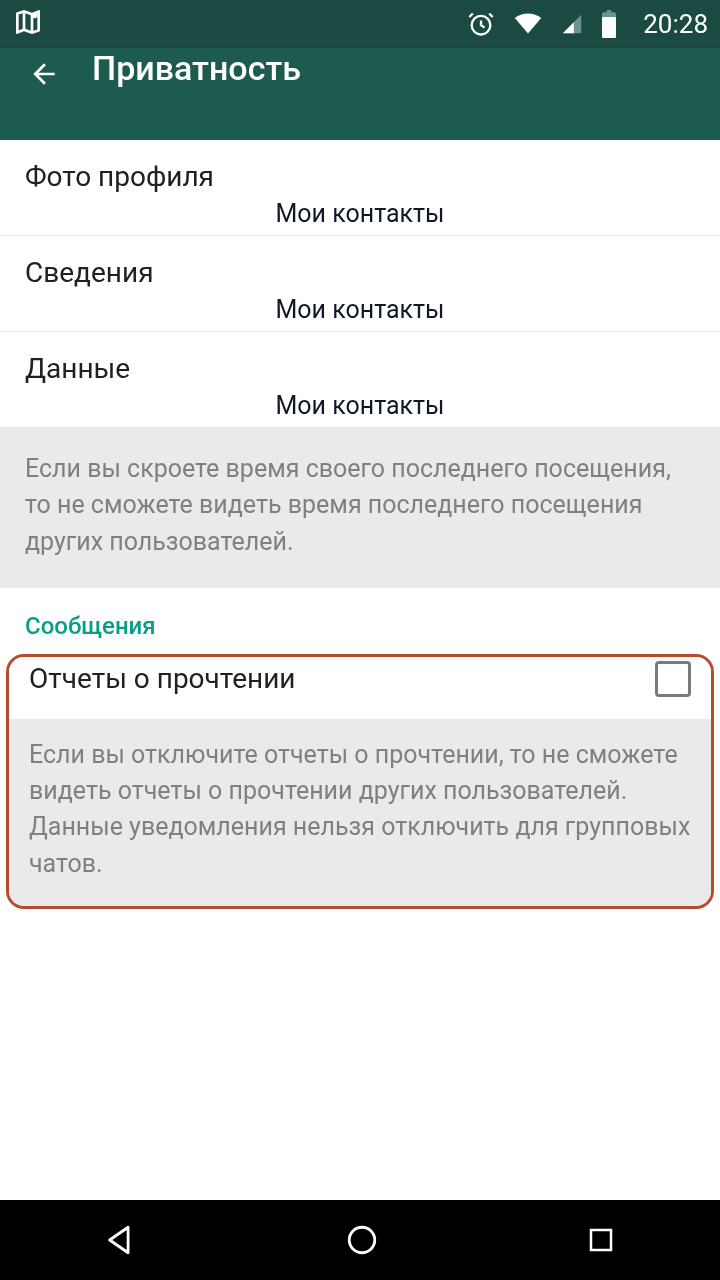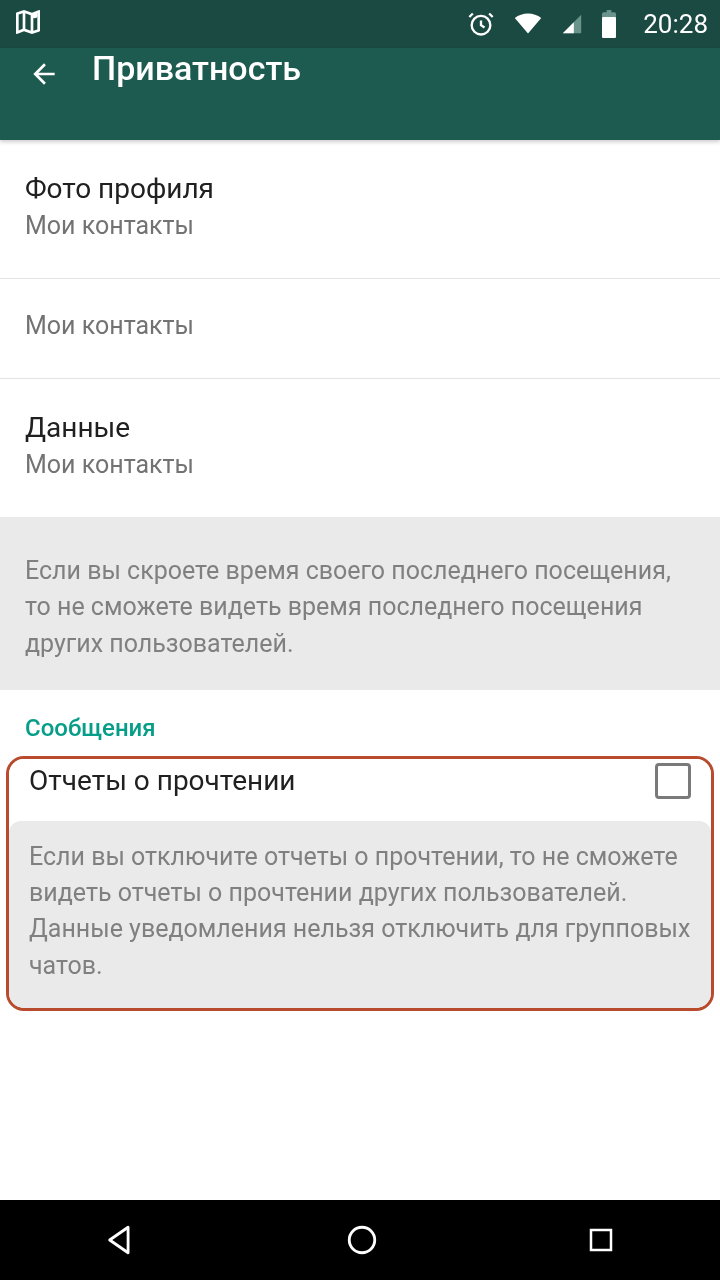--- a/index.html
+++ b/index.html
@@ -32,38 +32,38 @@
     align-items: flex-start;
     padding: 0 18px;
     color: #fff;
     box-shadow: 0 2px 4px rgba(0,0,0,0.2);
   }
   .back-btn { padding: 10px; margin-right: 22px; cursor: pointer; }
   .back-btn svg { width: 32px; height: 32px; display: block; }
   .app-title { font-size: 34px; font-weight: 500; }
   .content { background: #fff; }
   .list-item {
-    padding: 20px 25px 38px;
+    padding: 20px 25px 7px;
     border-bottom: 1px solid #e3e3e3;
     cursor: pointer;
-    margin-top: 12px;
   }
   .list-item.noborder { border-bottom: none; }
   .item-title {
     font-size: 28px;
     color: #202020;
     margin-bottom: 6px;
   }
   .item-sub {
     font-size: 25px;
-    color: #737373;
+    color: #0f172a;
+    text-align: center;
   }
   .info-block {
     background: #eaeaea;
-    padding: 36px 25px 28px;
+    padding: 24px 25px 28px;
     font-size: 25px;
     line-height: 1.45;
     color: #808080;
   }
   .section-header {
     padding: 24px 25px 10px;
     color: #069e88;
     font-size: 24px;
     font-weight: 500;
   }
@@ -156,39 +156,40 @@
 </div>
 
 <div class="content">
 
   <div class="list-item">
     <div class="item-title">Фото профиля</div>
     <div class="item-sub">Мои контакты</div>
   </div>
 
   <div class="list-item">
+    <div class="item-title">Сведения</div>
     <div class="item-sub">Мои контакты</div>
   </div>
 
   <div class="list-item noborder">
     <div class="item-title">Данные</div>
     <div class="item-sub">Мои контакты</div>
   </div>
 
   <div class="info-block">Если вы скроете время своего последнего посещения, то не сможете видеть время последнего посещения других пользователей.</div>
 
   <div class="section-header">Сообщения</div>
 
 
   <div class="highlight-box">
     <div class="check-row">
       <div class="check-label">Отчеты о прочтении</div>
       <div class="checkbox"></div>
     </div>
-    <div class="info-block" style="padding:18px 20px 24px;border-radius:12px;">Если вы отключите отчеты о прочтении, то не сможете видеть отчеты о прочтении других пользователей. Данные уведомления нельзя отключить для групповых чатов.</div>
+    <div class="info-block" style="padding:18px 20px 24px;">Если вы отключите отчеты о прочтении, то не сможете видеть отчеты о прочтении других пользователей. Данные уведомления нельзя отключить для групповых чатов.</div>
   </div>
 
 </div>
 
 <div class="nav-bar">
   <div class="nav-btn">
     <svg width="34" height="34" viewBox="0 0 24 24" fill="none" stroke="#fff" stroke-width="2" stroke-linejoin="round">
         <path d="M17 3v18L4 12 17 3z"></path>
       </svg>
   </div>

